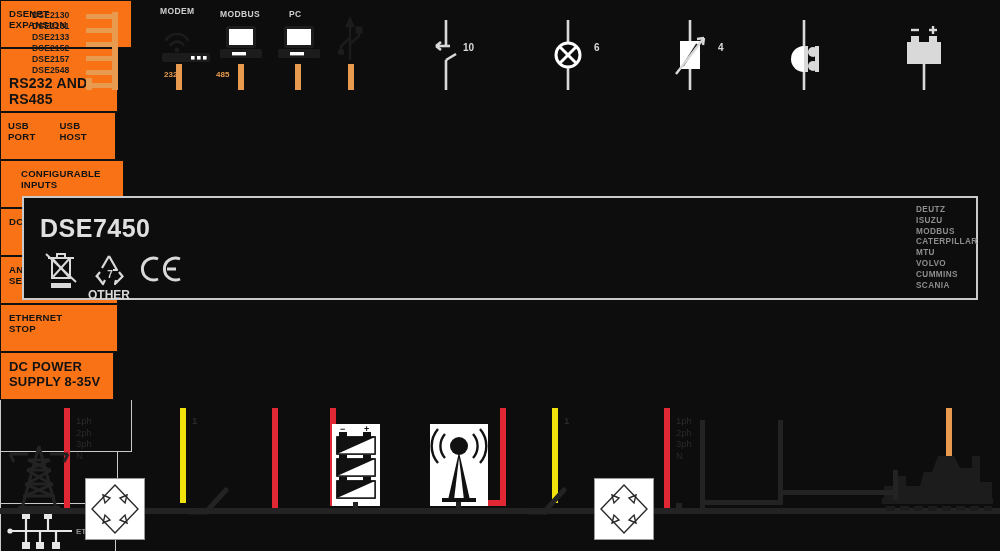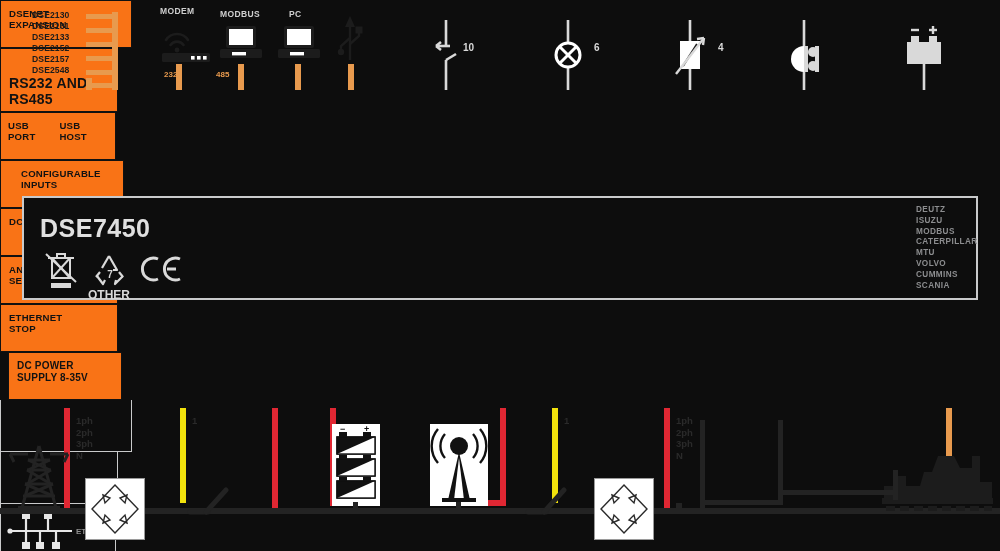--- a/index.html
+++ b/index.html
@@ -28,21 +28,21 @@
   .toplabel { color:#cfcfcf; font-size:8.5px; font-weight:bold; letter-spacing:.4px; }
   .orangebar { background:#e89a4e; position:absolute; }
   .orange { color:#e89a4e; font-size:8px; font-weight:bold; }
 
   .modellist { color:#1c1c1c; font-size:8.6px; font-weight:bold; line-height:1.28; letter-spacing:.1px; }
 
   .dsetitle { color:#e0e0e0; font-size:25px; font-weight:bold; letter-spacing:.5px; }
   .brandlist { color:#8c8d8f; font-size:8.2px; font-weight:bold; line-height:1.32; letter-spacing:.4px; }
   .whitebox { background:#fff; }
 
-  .phtext { color:#2a2a2a; font-size:9.5px; font-weight:bold; line-height:1.22; }
+  .phtext { color:#2a2a2a; font-size:9.5px; font-weight:normal; line-height:1.22; }
   .numtext{ color:#2a2a2a; font-size:9.5px; font-weight:bold; }
 
   .wire { position:absolute; background:#232323; }
   .red { background:#e02733; }
   .yellow { background:#f2e20c; }
 </style>
 </head>
 <body>
 
 <div id="stage">
@@ -209,21 +209,21 @@
       <div>ANALOGUE</div>
       <div>SENDERS</div>
     </div>
   </div>
   <div class="cell" style="left:746px; top:90px; width:118px; height:48px; font-size:9.6px;">
     <div class="lbl">
       <div>ETHERNET</div>
       <div>STOP</div>
     </div>
   </div>
-  <div class="cell" style="left:864px; top:90px; width:114px; height:48px; font-size:10px;margin-left:8px;">
+  <div class="cell" style="left:864px; top:90px; width:114px; height:48px; font-size:13px;">
     <div class="lbl">
       <div>DC POWER</div>
       <div>SUPPLY 8-35V</div>
     </div>
   </div>
 
   <div class="iconcell" style="left:22px; top:138px; width:132px; height:52px;"></div>
   <div class="iconcell" style="left:154px; top:138px; width:118px; height:52px;"></div>
 
   <div class="iconcell" style="left:272px; top:138px; width:116px; height:52px;">

